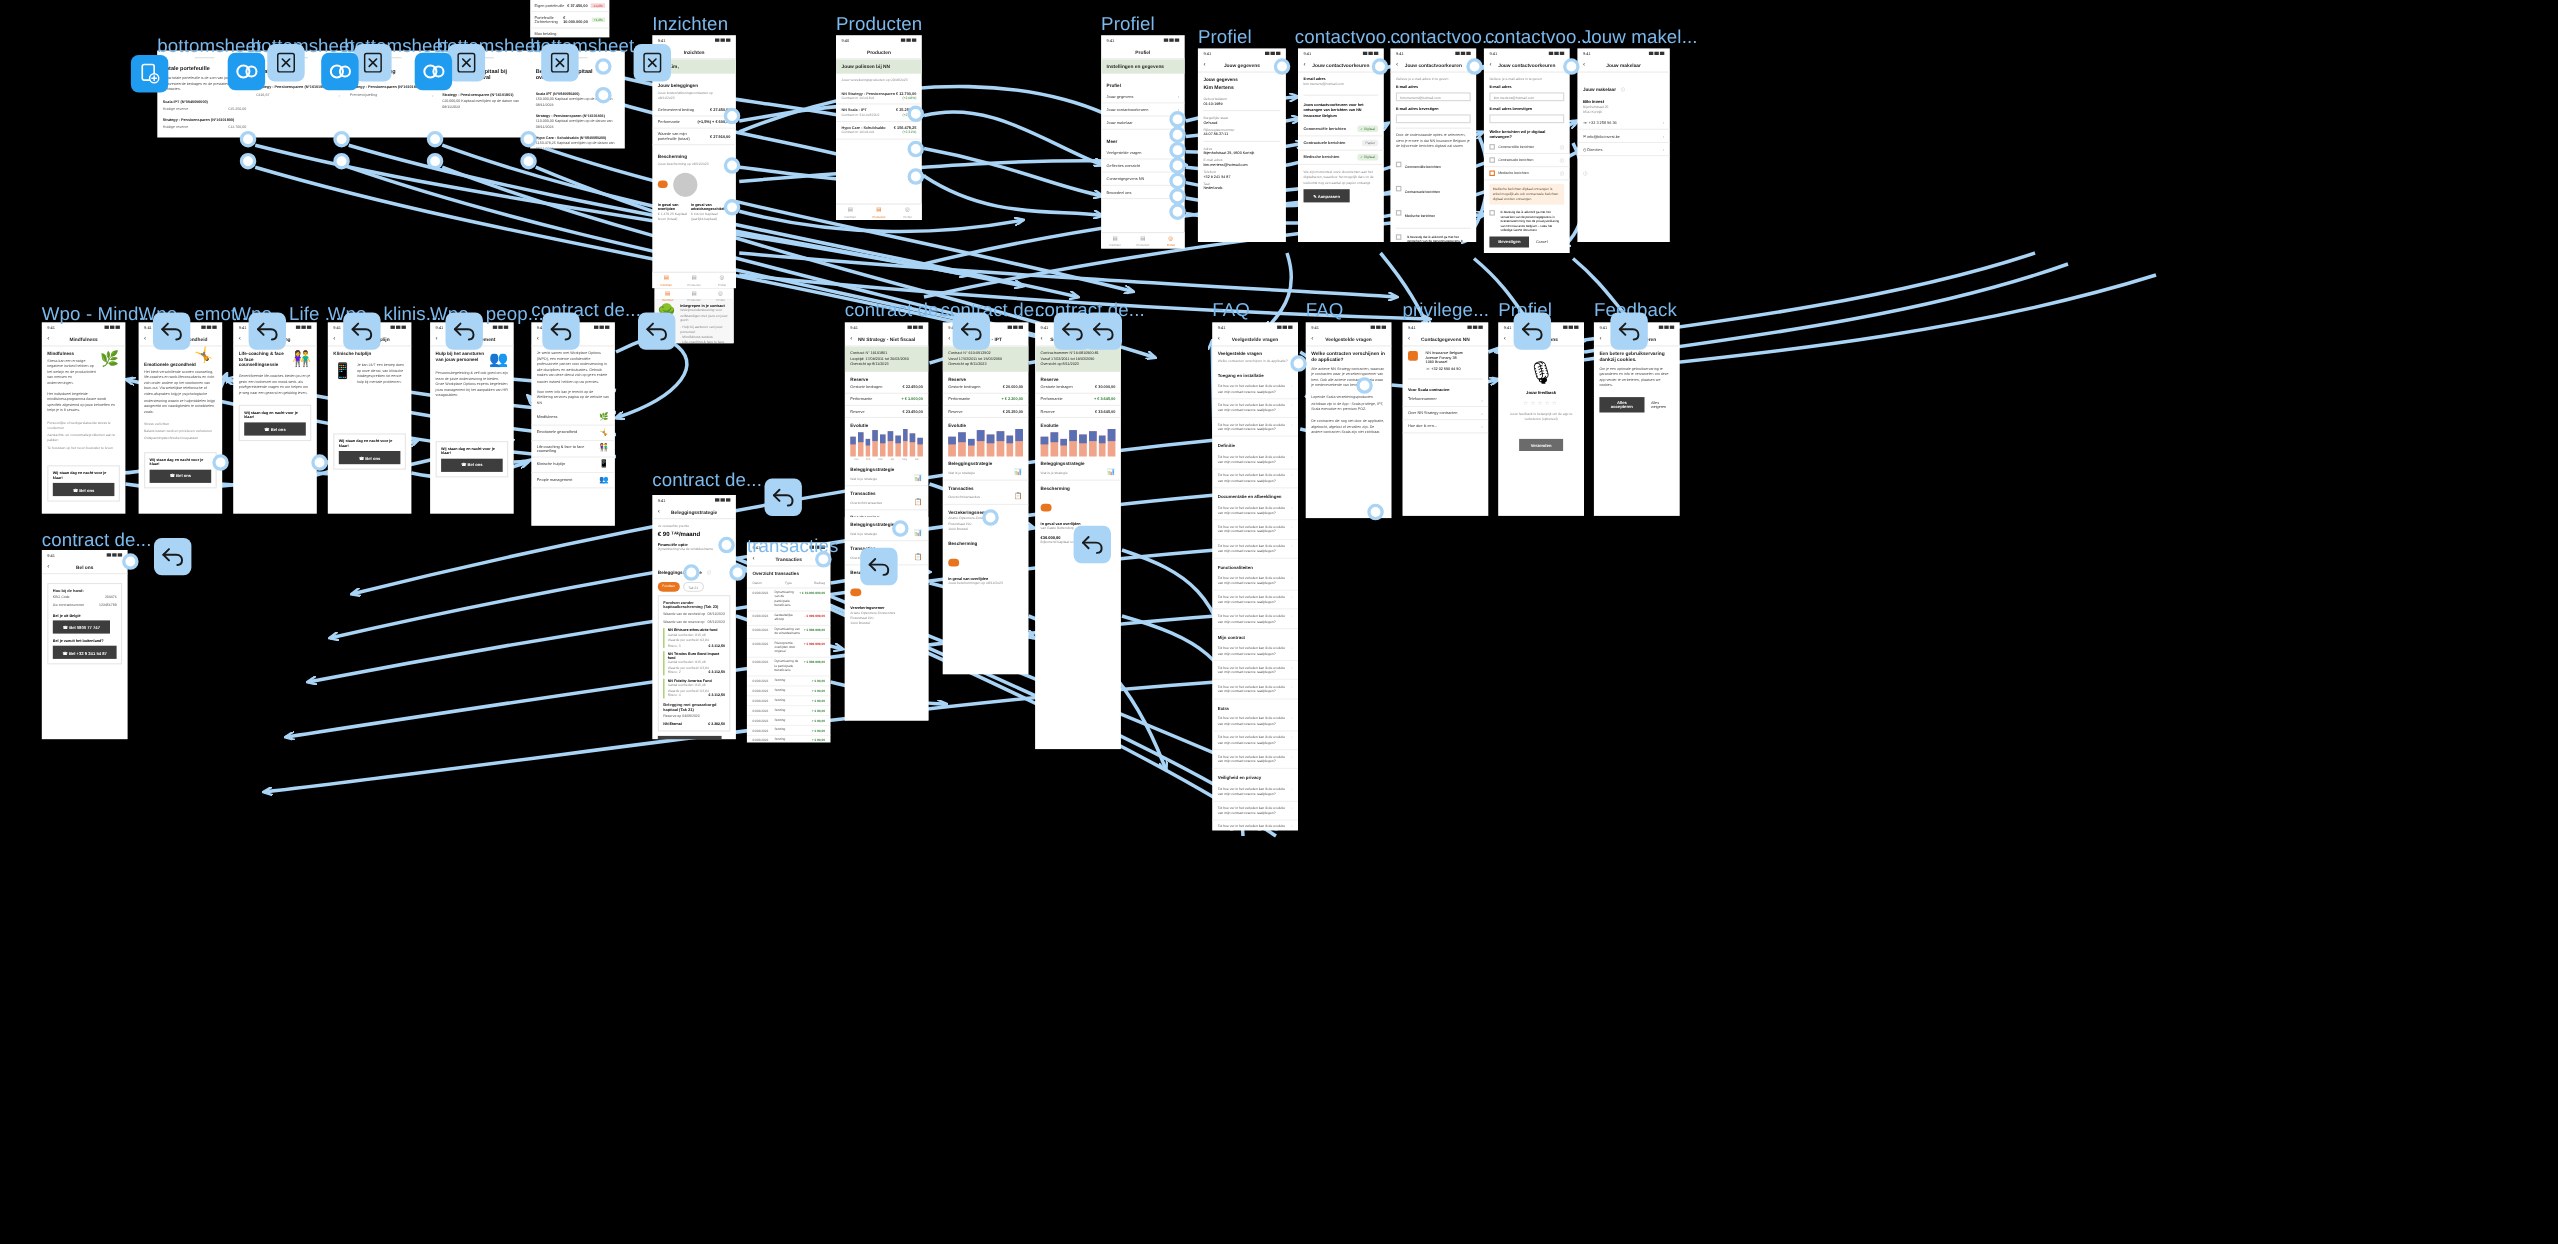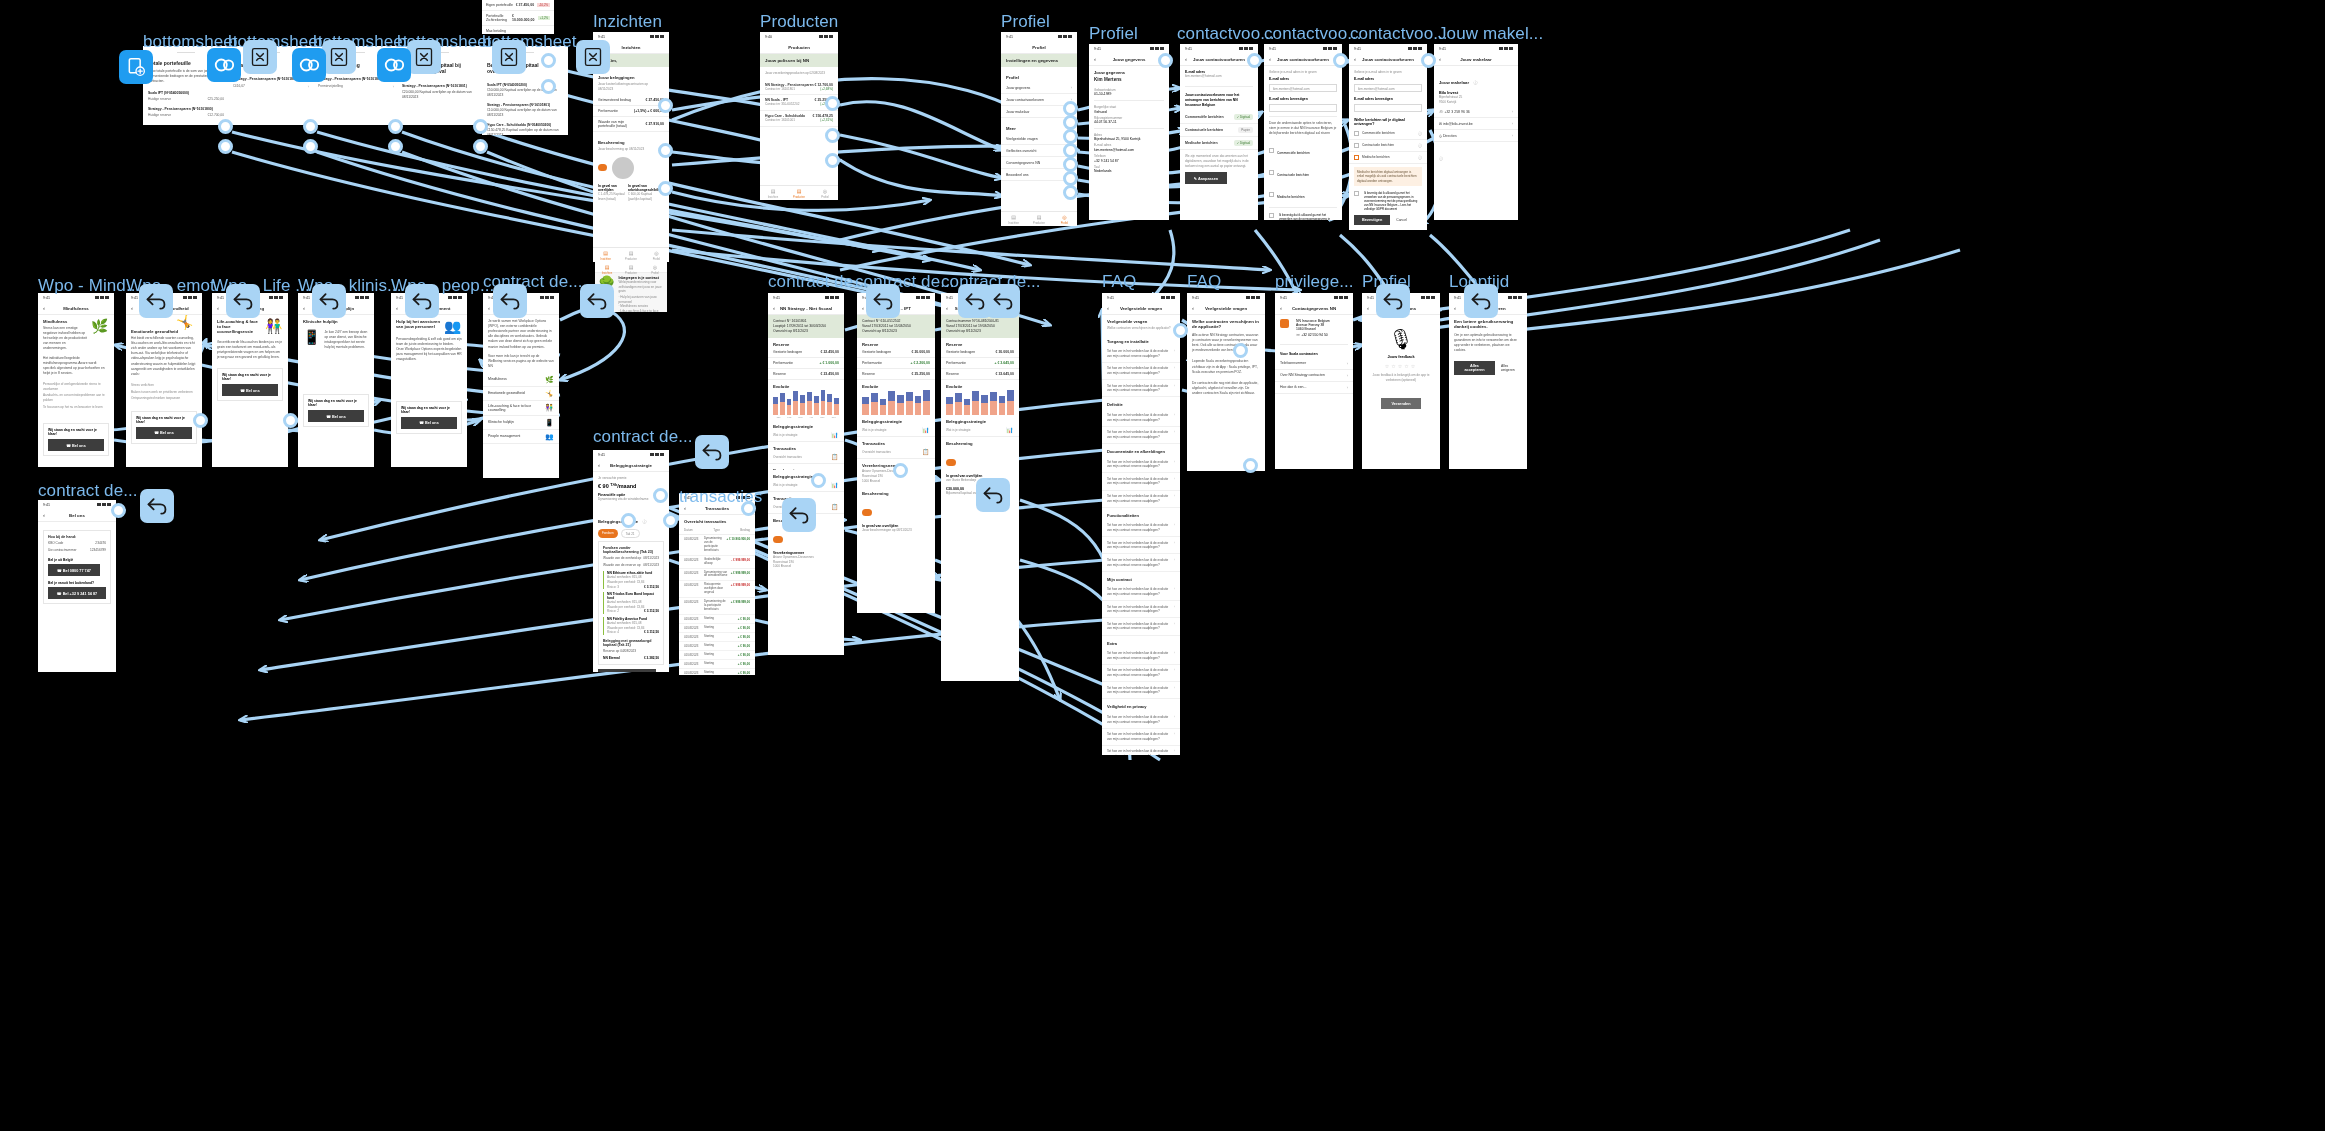--- a/index.html
+++ b/index.html
@@ -289,21 +289,21 @@
   <div class="frame-label" style="left:768px;top:272px">contract de...</div>
   <div class="frame-label" style="left:855px;top:272px">contract de...</div>
   <div class="frame-label" style="left:941px;top:272px">contract de...</div>
   <div class="frame-label" style="left:38px;top:481px">contract de...</div>
   <div class="frame-label" style="left:593px;top:427px">contract de...</div>
   <div class="frame-label" style="left:679px;top:487px">transacties</div>
   <div class="frame-label" style="left:1102px;top:272px">FAQ</div>
   <div class="frame-label" style="left:1187px;top:272px">FAQ</div>
   <div class="frame-label" style="left:1275px;top:272px">privilege...</div>
   <div class="frame-label" style="left:1362px;top:272px">Profiel</div>
-  <div class="frame-label" style="left:1449px;top:272px">Looptijd</div>
+  <div class="frame-label" style="left:1449px;top:272px">Feedback</div>
 
   <div class="frame" style="left:143px;top:46px;width:86px;height:79px">
     <div style="height:5px;background:#fff"></div>
     <div style="width:18px;height:1px;background:#ddd;margin:1px auto 3px"></div>
     <div class="sect">
       <div class="h1">Totale portefeuille</div>
       <div class="body">Jouw totale portefeuille is de som van jouw geïnvesteerde bedragen en de prestaties van je contracten.</div>
     </div>
     <div class="sect" style="padding-top:2px">
       <div style="font-size:3.4px;font-weight:bold;color:#1a1a1a">Scala IPT (N°0540056000)</div>

